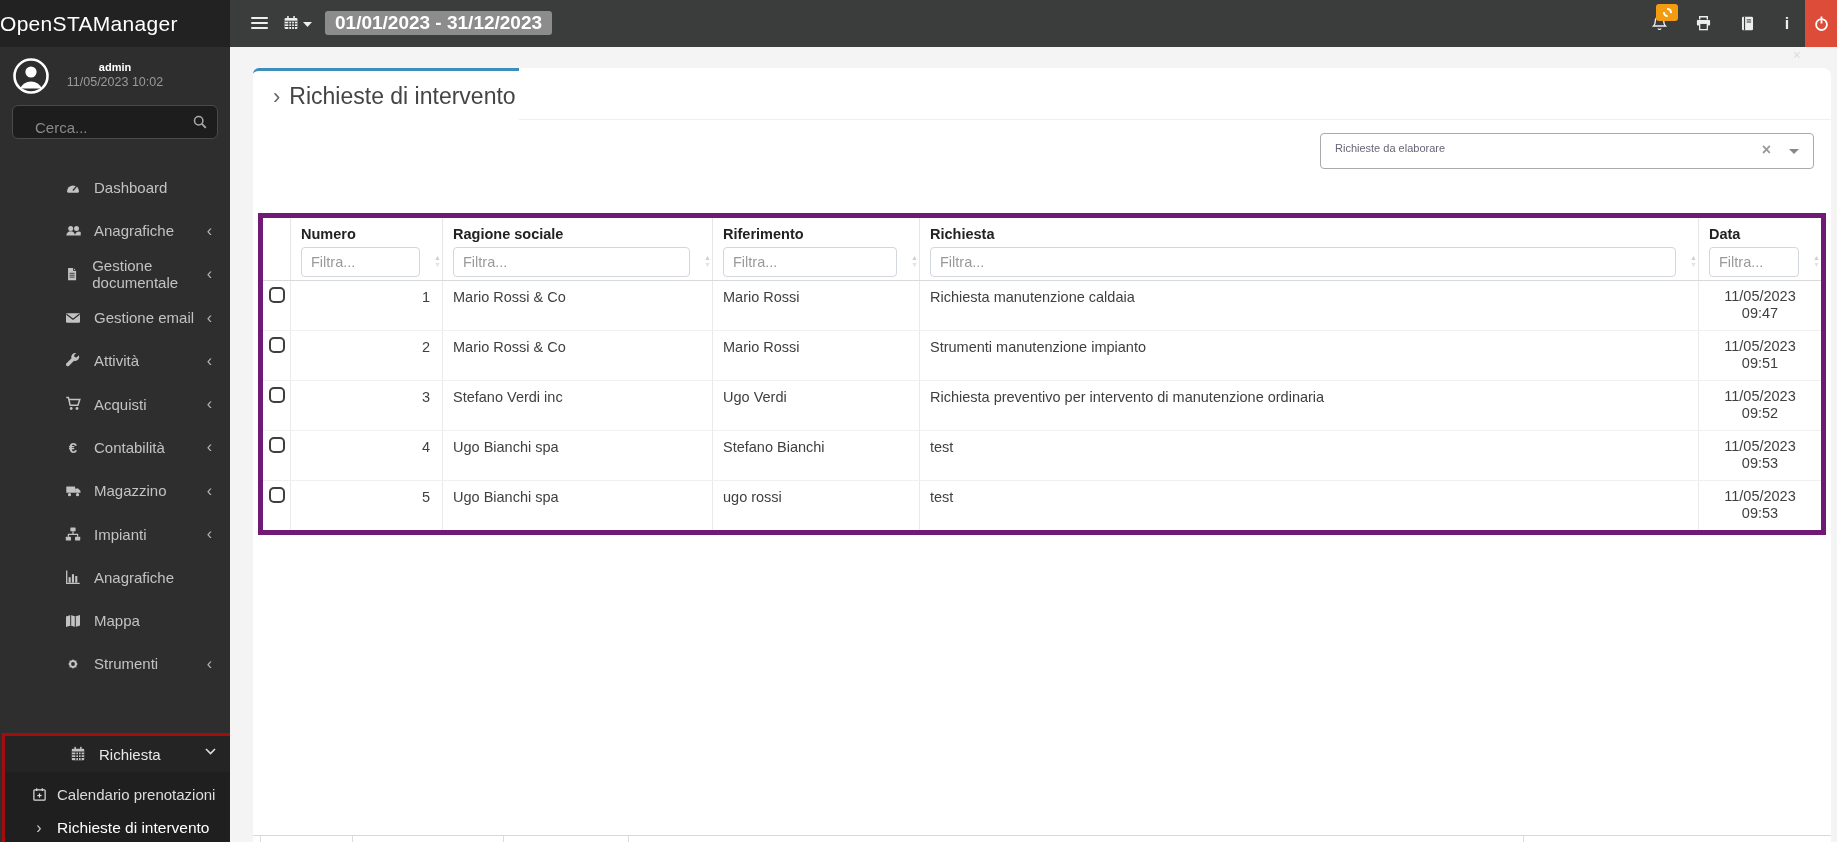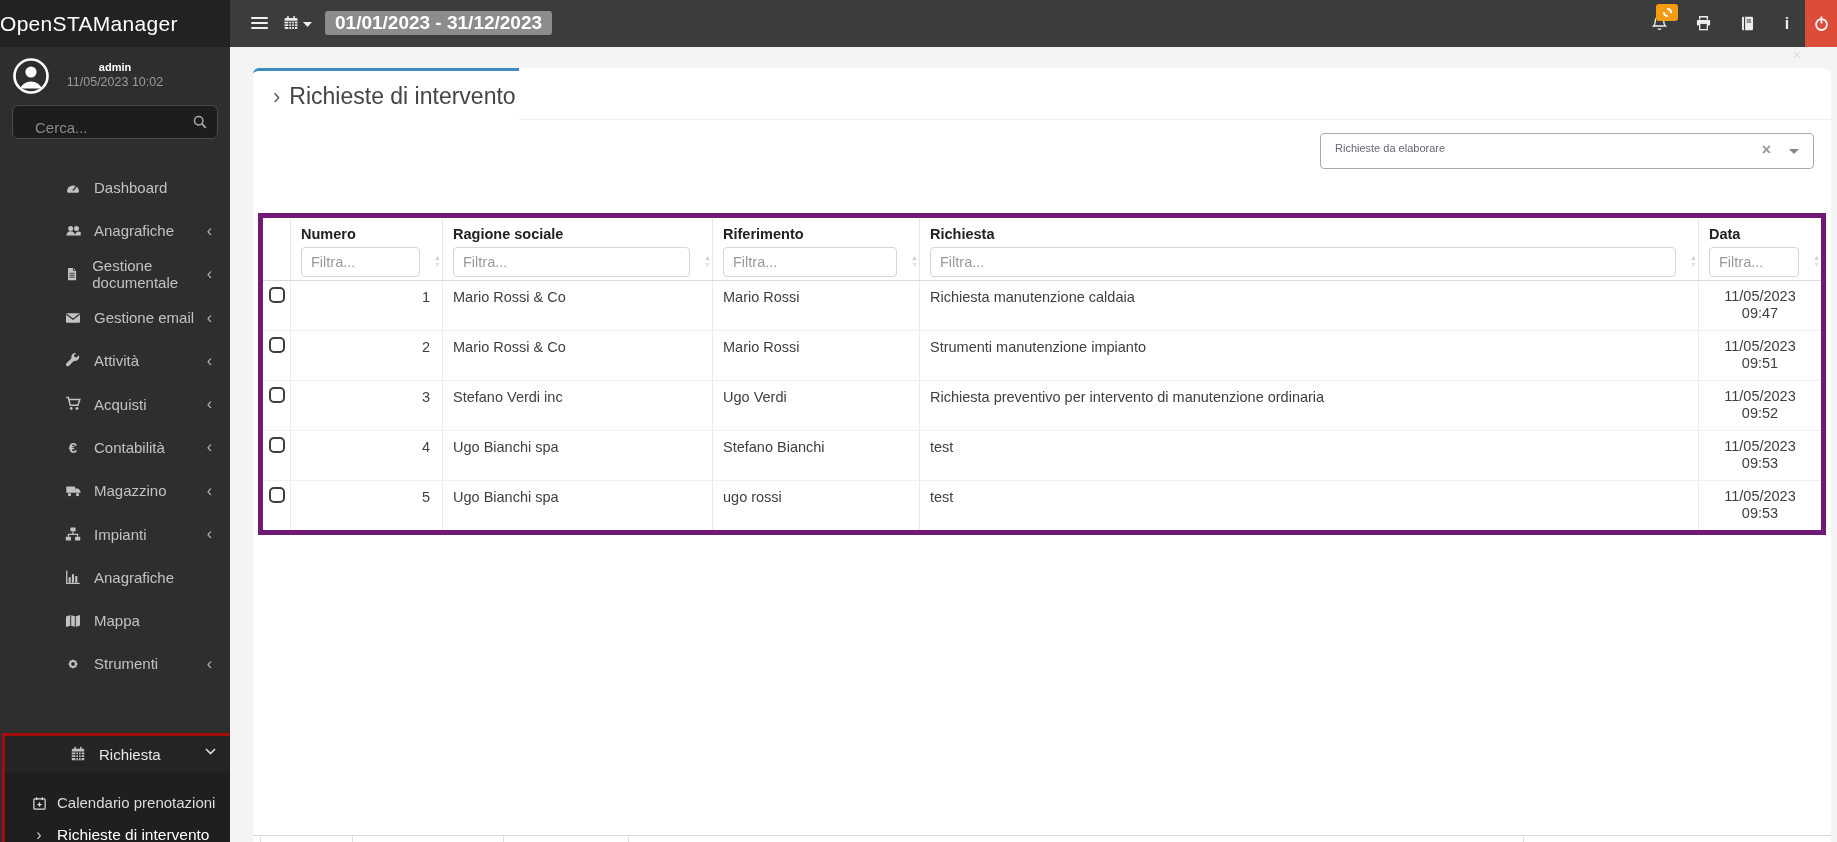--- a/index.html
+++ b/index.html
@@ -40,21 +40,21 @@
   .mi{position:relative;height:43.3px;display:flex;align-items:center;cursor:pointer;font-size:15px;margin-left:44px;}
   .mi .ic{width:22px;margin-left:18px;display:flex;justify-content:center;color:#c2c2c2;}
   .mi .lbl{margin-left:10px;}
   .mi .arr{position:absolute;right:18px;top:50%;transform:translateY(-50%);color:#b5b5b5;font-size:16px;}
   .arr-l::before{content:"\2039";}
   .euro-g{font-size:15px;font-weight:bold;line-height:15px;}
   .active-box{position:absolute;left:2px;top:686px;width:233px;height:156px;border:3px solid #a30d0d;background:#242424;}
   .active-box .mi{height:36px;color:#e8e8e8;}
   .caret-down-g{position:absolute;right:16px;top:12px;color:#ddd;}
   .submenu{background:#1f1f1f;padding:6px 0 8px 0;}
-  .smi{position:relative;height:33px;display:flex;align-items:flex-end;cursor:pointer;font-size:15px;color:#dcdcdc;}
+  .smi{position:relative;height:33px;display:flex;align-items:center;cursor:pointer;font-size:15px;color:#dcdcdc;}
   .smi .ic{width:20px;margin-left:24px;display:flex;justify-content:center;}
   .smi .lbl{margin-left:8px;}
   .smi.current{color:#fff;font-size:15.5px;}
   .angle-r::before{content:"\203A";font-size:16px;color:#ccc;}
 
   
   .content{position:absolute;left:230px;top:47px;width:1607px;height:795px;background:#f4f4f4;}
   .tab-close{position:absolute;right:36px;top:0px;color:#dcdcdc;font-size:14px;cursor:pointer;}
   .card{position:absolute;left:23px;top:21px;width:1578px;height:774px;background:#fff;border-radius:8px 8px 0 0;}
   .tabstrip{position:relative;height:52px;border-bottom:1px solid #f0f0f0;}

